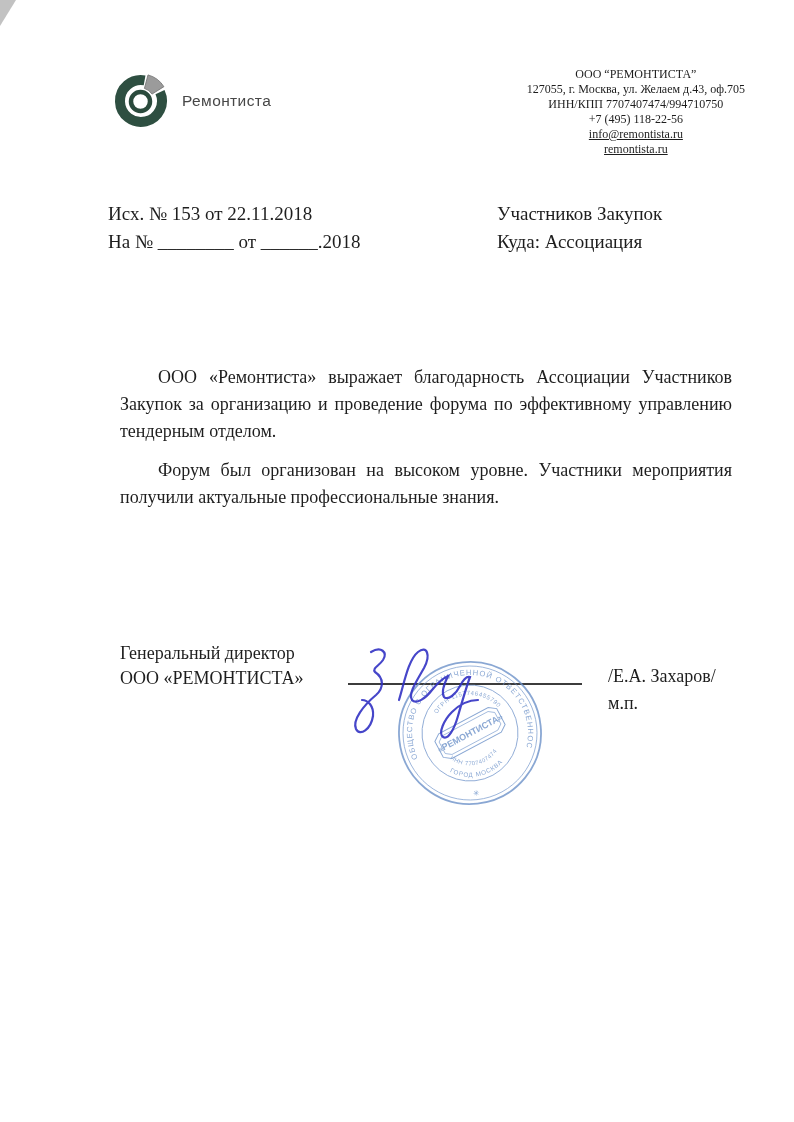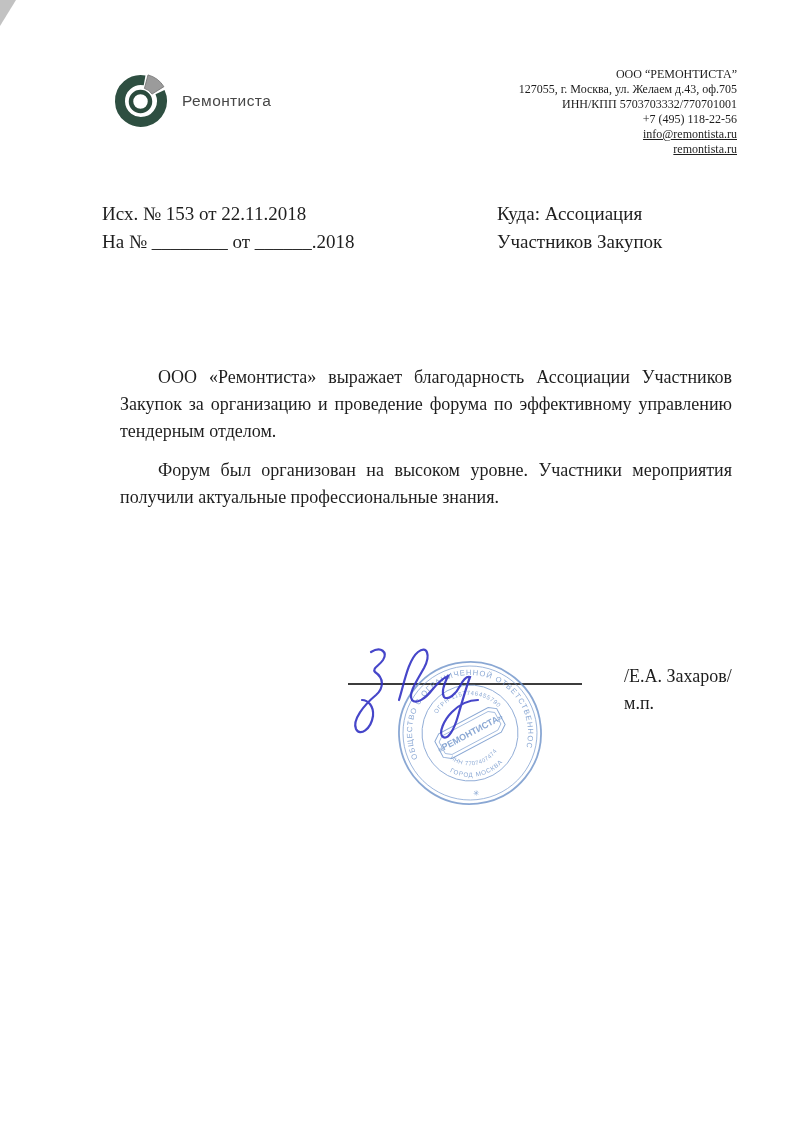--- a/index.html
+++ b/index.html
@@ -18,36 +18,36 @@
     border-right:16px solid transparent;
   }
   
   .logo-wrap{position:absolute;left:112px;top:72px;display:flex;align-items:center;justify-content:center;}
   .logo-label{
     font-family:"Liberation Sans", sans-serif;
     font-size:15.5px;color:#474747;letter-spacing:.4px;
     margin-left:12px;font-weight:500;
   }
   .company-block{
-    position:absolute;right:57px;top:67px;
-    text-align:right;font-size:12px;line-height:15px;color:#1d1d1d;
+    position:absolute;right:49px;top:67px;
+    text-align:center;font-size:12px;line-height:15px;color:#1d1d1d;
   }
   .company-block .u{text-decoration:underline;}
   
-  .ref-block{position:absolute;left:102px;top:200px;font-size:19px;line-height:28px;}
+  .ref-block{position:absolute;left:108px;top:200px;font-size:19px;line-height:28px;}
   .recipient-block{position:absolute;left:497px;top:200px;font-size:19px;line-height:28px;}
   
   .letter-body{
     position:absolute;left:120px;top:352px;width:612px;
     font-size:18px;line-height:27px;text-align:justify;
   }
   .letter-body p{margin:12px 0 12px 0;text-indent:38px;}
   
   .sign-left{position:absolute;left:120px;top:641px;font-size:18px;line-height:25px;}
-  .sign-right{position:absolute;left:624px;top:663px;font-size:18px;line-height:27px;}
+  .sign-right{position:absolute;left:608px;top:663px;font-size:18px;line-height:27px;}
   .sign-line{position:absolute;left:348px;top:683px;width:234px;height:2px;background:#3c3c3c;}
   .stamp-svg{position:absolute;left:375px;top:638px;opacity:.8;}
   .autograph-svg{position:absolute;left:340px;top:630px;}
   .stamp-text{font-family:"Liberation Sans", sans-serif;fill:#6d92c9;}
 </style>
 </head>
 <body>
 
 <div class="page">
 
@@ -61,41 +61,45 @@
       <path d="M 3.4,-12.6 L 7,-26.1 A 27,27 0 0 1 22.9,-14.3 L 11,-6.9 A 13,13 0 0 0 3.4,-12.6 Z" fill="#9b9b9b" stroke="#6f6f6f" stroke-width="0.8"></path>
 
       <circle cx="-0.5" cy="0.5" r="9.5" fill="#ffffff" stroke="#2a4a3c" stroke-width="4.5"></circle>
     </svg>
     <span class="logo-label">Ремонтиста</span>
   </div>
 
   <div class="company-block">
     <div>ООО “РЕМОНТИСТА”</div>
     <div>127055, г. Москва, ул. Желаем д.43, оф.705</div>
-    <div>ИНН/КПП 5703703332/770701001</div>
+    <div>ИНН/КПП 7707407474/994710750</div>
     <div>+7 (495) 118-22-56</div>
     <div class="u">info@remontista.ru</div>
     <div class="u">remontista.ru</div>
   </div>
 
   <div class="ref-block">
     <div>Исх. № 153 от 22.11.2018</div>
     <div>На № ________ от ______.2018</div>
   </div>
 
   <div class="recipient-block">
+    <div>Участников Закупок</div>
     <div>Куда: Ассоциация</div>
-    <div>Участников Закупок</div>
   </div>
 
   <div class="letter-body">
     <p>ООО «Ремонтиста» выражает благодарность Ассоциации Участников Закупок за организацию и проведение форума по эффективному управлению тендерным отделом.</p>
     <p>Форум был организован на высоком уровне. Участники мероприятия получили актуальные профессиональные знания.</p>
   </div>
 
+  <div class="sign-left">
+    <div>Генеральный директор</div>
+    <div>ООО «РЕМОНТИСТА»</div>
+  </div>
 
   <div class="sign-line"></div>
 
   <div class="sign-right">
     <div>/Е.А. Захаров/</div>
     <div>м.п.</div>
   </div>
 
   <svg class="stamp-svg" width="190" height="190" viewBox="-95 -95 190 190">
     <g transform="rotate(-6)">

